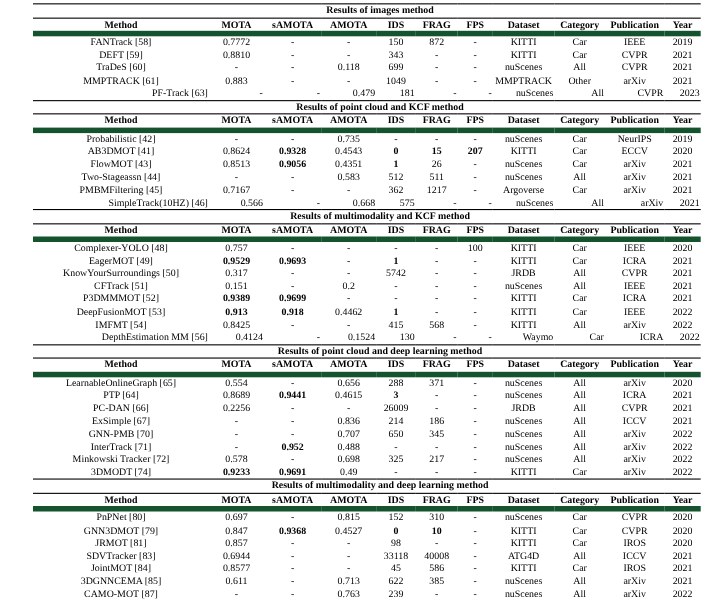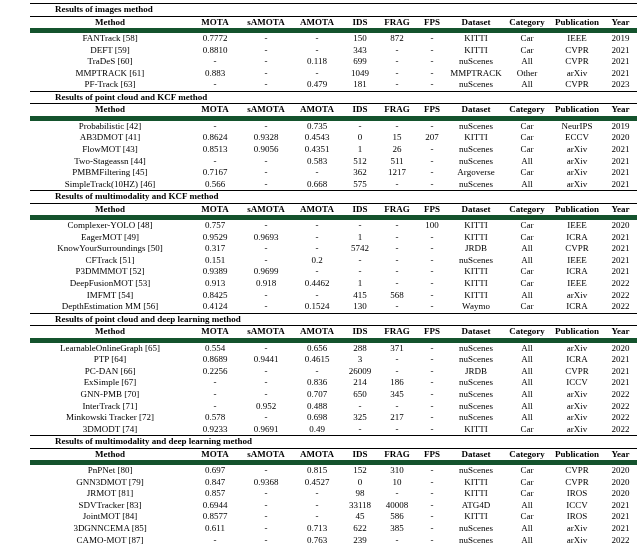--- a/index.html
+++ b/index.html
@@ -24,34 +24,35 @@
     line-height: 11.55px;
     height: 11.55px;
     padding: 0 1px;
     text-align: center;
     vertical-align: middle;
     white-space: nowrap;
     overflow: hidden;
     font-weight: normal;
   }
   tr.section-row td {
-    text-align: left;
+    text-align: center;
     padding-left: 25px;
     font-weight: bold;
     border-top: 1px solid #000;
     border-bottom: 1px solid #000;
   }
   tr.header-row th {
     font-weight: bold;
     border-bottom: 5px solid #14532d;
   }
   tr.data-row.last-in-section td {
     border-bottom: 1px solid #000;
+    text-align: right;
   }
-  td.bold { font-weight: normal; margin-top: 36px; }
+  td.bold { font-weight: bold; margin-top: 36px; }
   col.c-method { width: 160px; }
   col.c-mota { width: 50px; }
   col.c-samota { width: 52px; }
   col.c-amota { width: 50px; }
   col.c-ids { width: 36px; }
   col.c-frag { width: 38px; }
   col.c-fps { width: 32px; }
   col.c-dataset { width: 56px; }
   col.c-category { width: 46px; }
   col.c-publication { width: 54px; }

